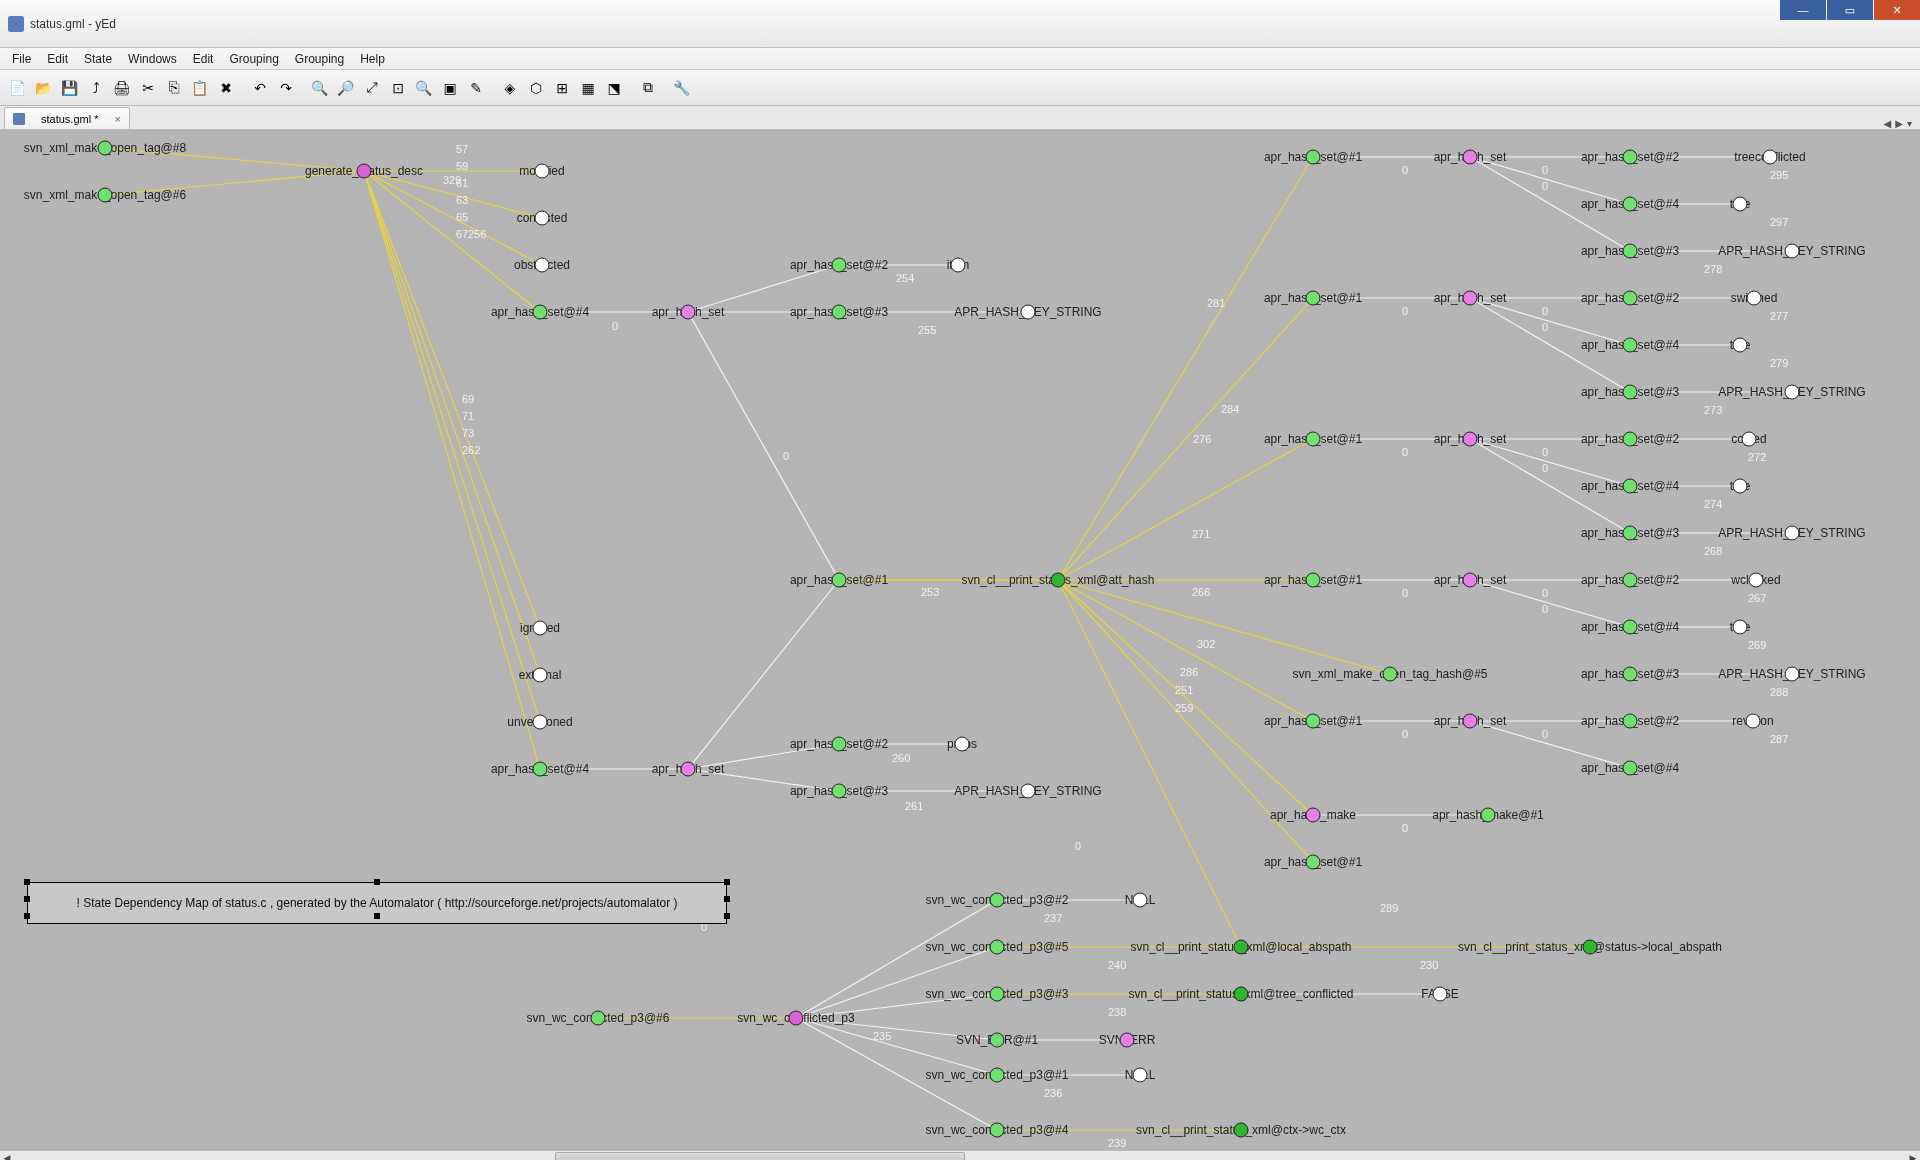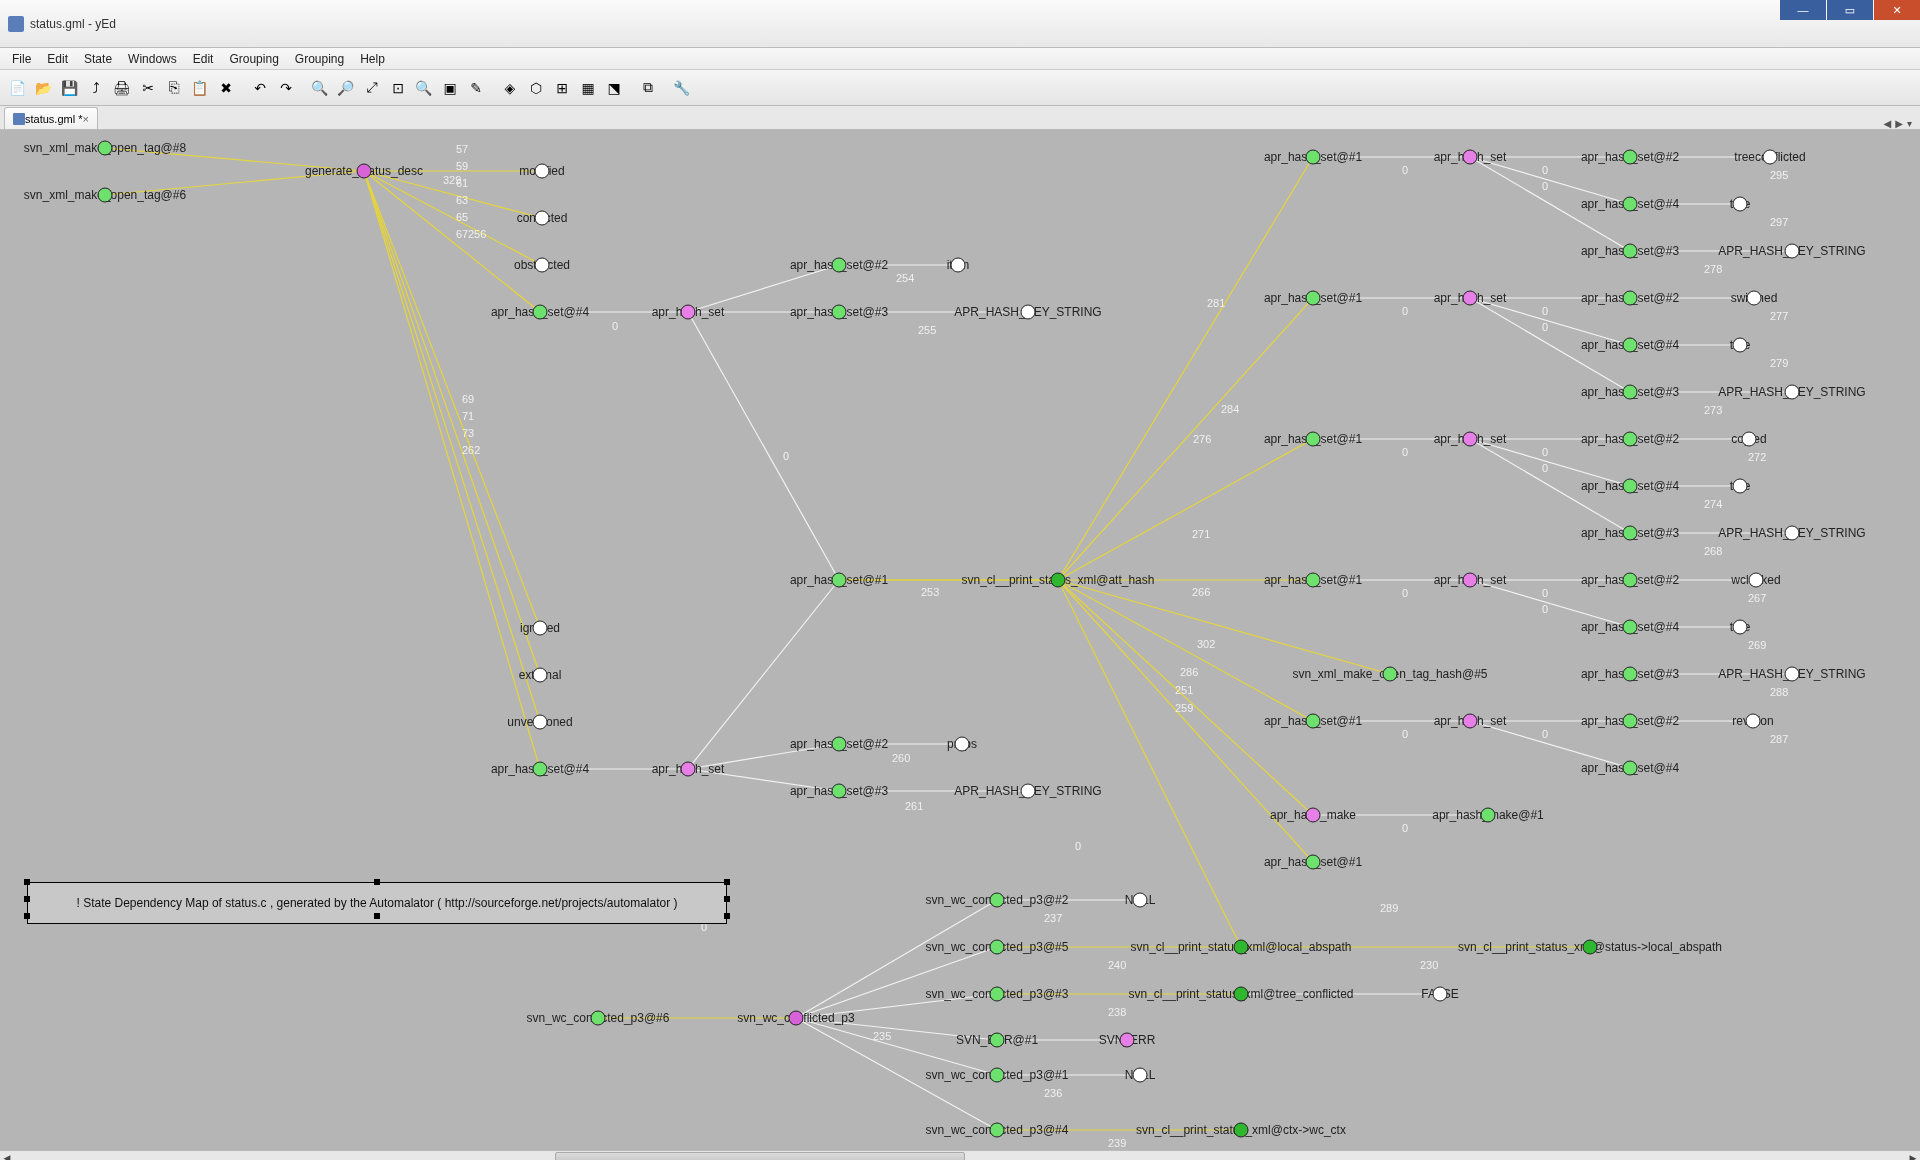--- a/index.html
+++ b/index.html
@@ -9,21 +9,21 @@
 .titlebar .title{font-size:12px;color:#333}
 .win-controls{position:absolute;right:0;top:0;height:20px;display:flex}
 .win-btn{width:46px;height:20px;display:flex;align-items:center;justify-content:center;font-size:11px;color:#fff;cursor:pointer}
 .win-min{background:#3a5f9e}.win-max{background:#3a5f9e;margin-left:1px}.win-close{background:#c94f2c;margin-left:1px}
 .menubar{height:22px;background:linear-gradient(#f8f8f8,#ececec);display:flex;align-items:center;padding:0 4px;border-bottom:1px solid #ccc;font-size:12px}
 .menu-item{padding:2px 8px;cursor:pointer;color:#222}
 .toolbar{height:36px;background:linear-gradient(#f5f5f5,#e5e5e5);display:flex;align-items:center;padding:0 6px;border-bottom:1px solid #bbb;gap:2px}
 .tool-btn{width:24px;height:24px;border:1px solid transparent;border-radius:2px;display:flex;align-items:center;justify-content:center;cursor:pointer;font-size:14px}
 .tool-sep{width:6px}
 .tabbar{height:24px;background:#e8e8e8;display:flex;align-items:flex-end;padding:0 4px;border-bottom:1px solid #bbb}
-.tab{height:22px;background:linear-gradient(#fdfdfd,#efefef);border:1px solid #bbb;border-bottom:none;border-radius:3px 3px 0 0;padding:2px 8px;font-size:11px;display:flex;align-items:center;gap:0;cursor:pointer}
+.tab{height:22px;background:linear-gradient(#fdfdfd,#efefef);border:1px solid #bbb;border-bottom:none;border-radius:3px 3px 0 0;padding:2px 8px;font-size:11px;display:flex;align-items:center;gap:16px;cursor:pointer}
 .tab .doc-icon{width:12px;height:12px;background:#5a7fb8;border-radius:1px;display:inline-block}
 .tab .tab-x{font-size:11px;color:#666;cursor:pointer}
 .tab-controls{margin-left:auto;display:flex;gap:4px;font-size:10px;color:#555;padding-right:4px}
 .tab-controls span{cursor:pointer}
 .canvas-area{position:relative;width:100%;height:1034px;background:#b5b5b5;overflow:hidden}
 svg.graph{position:absolute;inset:0;width:100%;height:100%}
 .node text{font-size:12px;fill:#222;font-family:Tahoma,sans-serif}
 .node circle{stroke:#222;stroke-width:1}
 .c-green{fill:#6de06d}.c-dgreen{fill:#2fb82f;stroke:#145c14;stroke-width:2}
 .c-pink{fill:#e67fe6}.c-mag{fill:#d862d8}.c-white{fill:#fff}

